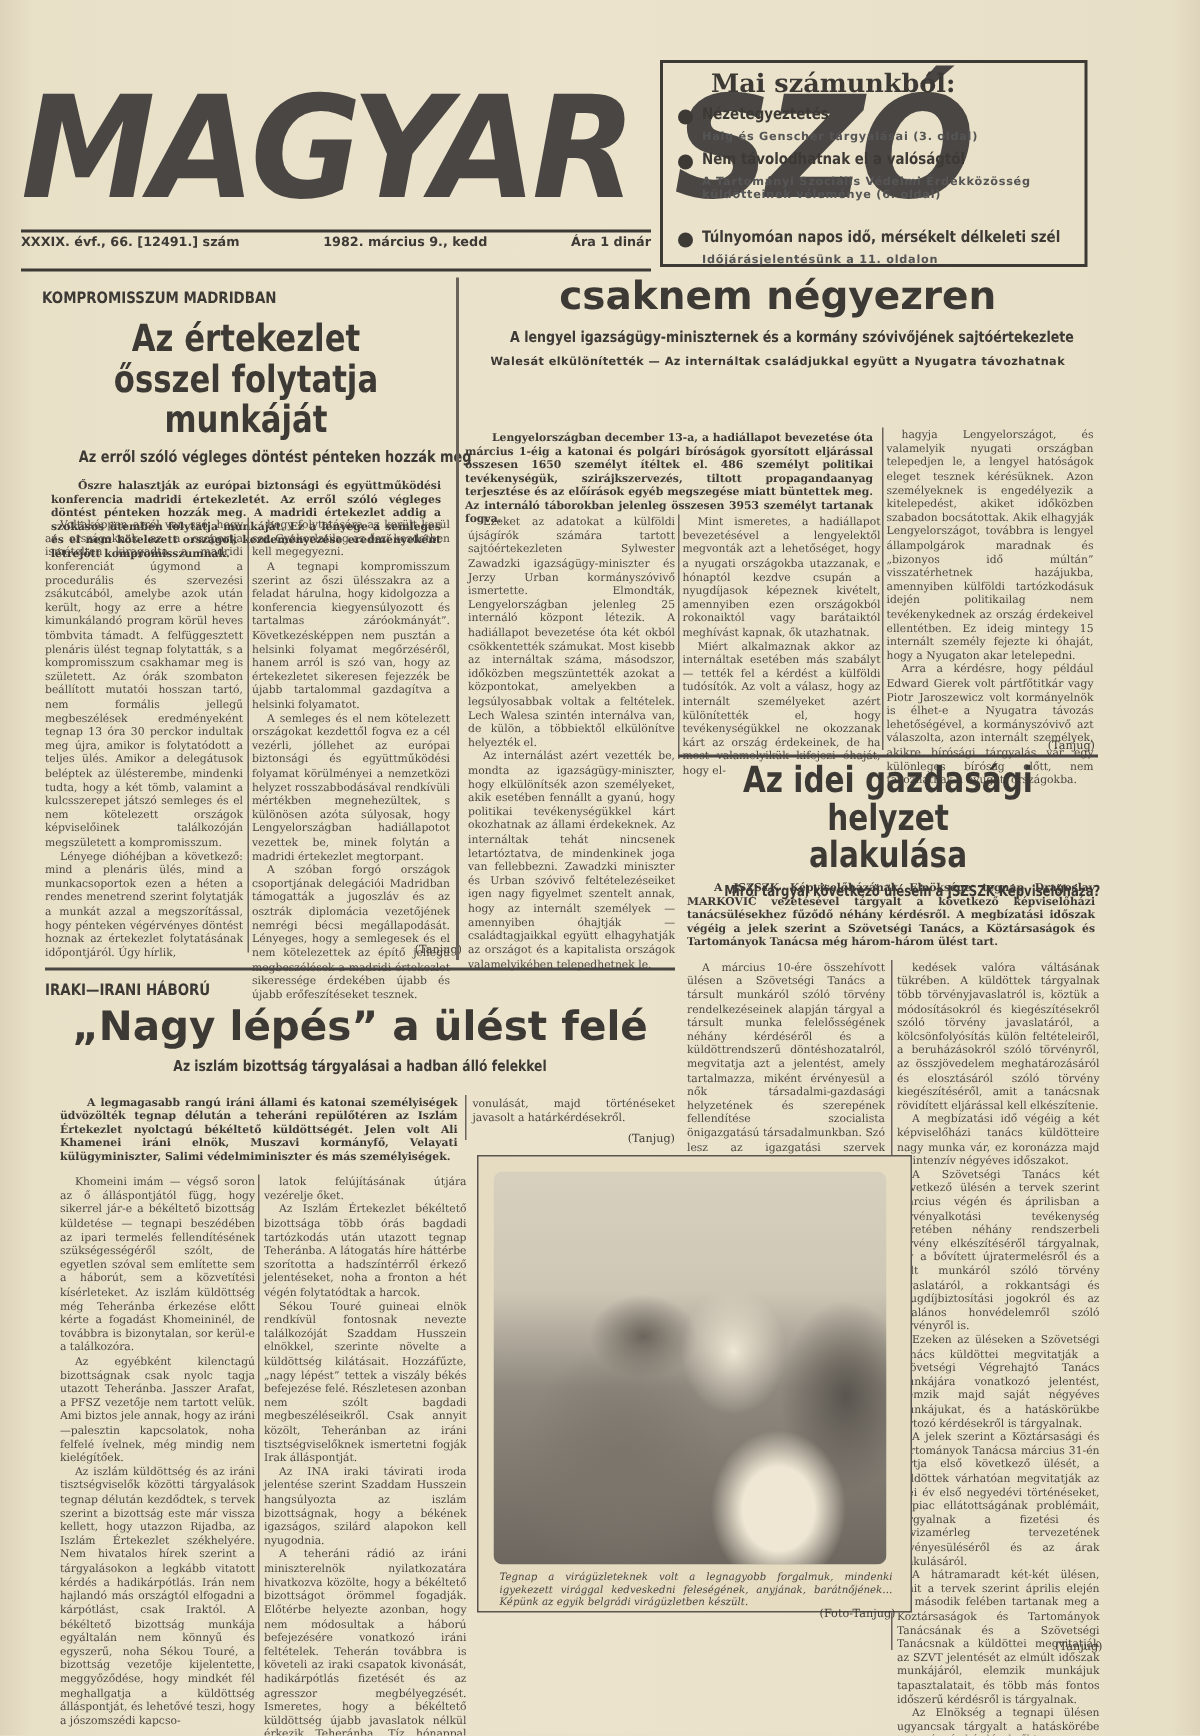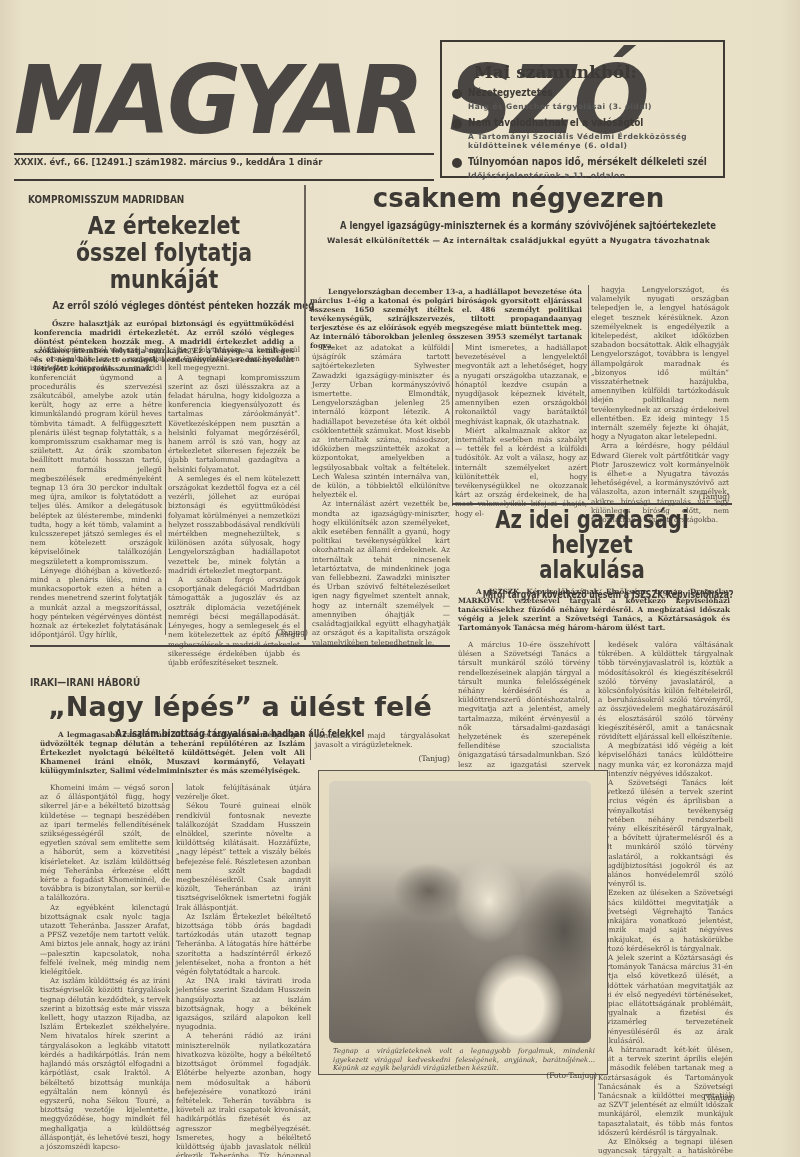--- a/index.html
+++ b/index.html
@@ -16,28 +16,28 @@
   
   .masthead-title {
     position: absolute; left: 14px; top: 50px; width: 420px; height: 100px;
     font-family: "DejaVu Sans", sans-serif; font-weight: bold; font-style: italic;
     font-size: 90px; line-height: 100px; letter-spacing: -3px; color: #4a4643;
     transform: scaleY(1.05); white-space: nowrap;
   }
   .masthead-rule { position: absolute; left: 14px; width: 420px; height: 2px; background: #3d3a36; }
   .issue-line {
     position: absolute; left: 14px; top: 157px; width: 420px; height: 16px;
-    display: flex; justify-content: flex-start;
+    display: flex; justify-content: space-between;
     font-family: "DejaVu Sans", sans-serif; font-weight: bold; font-size: 8.5px; color: #3d3a36;
   }
 
   
   .contents-box {
     position: absolute; left: 440px; top: 40px; width: 285px; height: 138px;
-    border: 2px solid #3d3a36; padding: 20px 10px;
+    border: 2px solid #3d3a36; padding: 4px 10px;
     font-family: "DejaVu Sans", sans-serif;
   }
   .contents-title { font-family: "DejaVu Serif", serif; font-weight: bold; font-size: 17px; margin-left: 22px; margin-bottom: 4px; color: #3d3a36; }
   .contents-item { display: flex; margin-bottom: 3px; }
   .bullet { width: 10px; height: 10px; border-radius: 50%; background: #3d3a36; margin-top: 3px; margin-right: 6px; flex: none; }
   .contents-head { font-weight: bold; font-size: 10.5px; color: #3d3a36; transform: scaleX(0.85); transform-origin: left; white-space: nowrap; }
   .contents-sub { font-size: 7.5px; font-weight: bold; color: #555; margin-left: 16px; letter-spacing: 0.5px; }
 
   
   .kicker { font-family: "DejaVu Sans", sans-serif; font-weight: bold; font-size: 10.5px; color: #3d3a36; transform: scaleX(0.85); transform-origin: left; white-space: nowrap; }
@@ -89,21 +89,21 @@
           <div class="contents-head">Nézetegyeztetés</div>
         </div>
     </div>
     <div class="contents-sub" style="margin-bottom:5px">Haig és Genscher tárgyalásai (3. oldal)</div>
     <div class="contents-item">
       <span class="bullet"></span>
       <div>
           <div class="contents-head">Nem távolodhatnak el a valóságtól</div>
         </div>
     </div>
-    <div class="contents-sub" style="margin-bottom:5px">A Tartományi Szociális Védelmi Érdekközösség küldötteinek véleménye (6. oldal)</div>
+    <div class="contents-sub" style="margin-bottom:18px">A Tartományi Szociális Védelmi Érdekközösség küldötteinek véleménye (6. oldal)</div>
     <div class="contents-item">
       <span class="bullet"></span>
       <div>
           <div class="contents-head">Túlnyomóan napos idő, mérsékelt délkeleti szél</div>
         </div>
     </div>
     <div class="contents-sub">Időjárásjelentésünk a 11. oldalon</div>
   </div>
 
   <div class="abs" style="left:28px; top:193px; width:272px;">
@@ -167,40 +167,40 @@
     <p>A Szövetségi Tanács két következő ülésén a tervek szerint március végén és áprilisban a törvényalkotási tevékenység keretében néhány rendszerbeli törvény elkészítéséről tárgyalnak, így a bővített újratermelésről és a holt munkáról szóló törvény javaslatáról, a rokkantsági és nyugdíjbiztosítási jogokról és az általános honvédelemről szóló törvényről is.</p>
     <p>Ezeken az üléseken a Szövetségi Tanács küldöttei megvitatják a Szövetségi Végrehajtó Tanács munkájára vonatkozó jelentést, elemzik majd saját négyéves munkájukat, és a hatáskörükbe tartozó kérdésekről is tárgyalnak.</p>
     <p>A jelek szerint a Köztársasági és Tartományok Tanácsa március 31-én tartja első következő ülését, a küldöttek várhatóan megvitatják az idei év első negyedévi történéseket, a piac ellátottságának problémáit, tárgyalnak a fizetési és devizamérleg tervezetének érvényesüléséről és az árak alakulásáról.</p>
     <p>A hátramaradt két-két ülésen, amit a tervek szerint április elején és második felében tartanak meg a Köztársaságok és Tartományok Tanácsának és a Szövetségi Tanácsnak a küldöttei megvitatják az SZVT jelentését az elmúlt időszak munkájáról, elemzik munkájuk tapasztalatait, és több más fontos időszerű kérdésről is tárgyalnak.</p>
     <p>Az Elnökség a tegnapi ülésen ugyancsak tárgyalt a hatáskörébe tartozó más kérdésekről is.</p>
   </div>
   <div class="byline abs" style="left:690px; top:1093px; width:45px;">(Tanjug)</div>
 
   <div class="hrule" style="left:30px; top:645px; width:420px;"></div>
 
-  <div class="abs" style="left:30px; top:654px; width:420px;margin-top:22px;">
+  <div class="abs" style="left:30px; top:654px; width:420px;">
     <div class="kicker">IRAKI—IRANI HÁBORÚ</div>
     <div class="headline-cond" style="font-size:27px; margin-top:4px;">„Nagy lépés” a ülést felé</div>
     <div class="subhead" style="font-size:10px; margin-top:7px; transform:scaleX(0.82); transform-origin:center;">Az iszlám bizottság tárgyalásai a hadban álló felekkel</div>
   </div>
   <div class="lead abs" style="left:40px; top:730px; width:265px;">A legmagasabb rangú iráni állami és katonai személyiségek üdvözölték tegnap délután a teheráni repülőtéren az Iszlám Értekezlet nyolctagú békéltető küldöttségét. Jelen volt Ali Khamenei iráni elnök, Muszavi kormányfő, Velayati külügyminiszter, Salimi védelmiminiszter és más személyiségek.</div>
   <div class="col-sep" style="left:310px; top:730px; height:30px;"></div>
-  <div class="body-text abs" style="left:315px; top:731px; width:135px;">vonulását, majd tárgyalásokat javasolt a virágüzleteknek.</div>
+  <div class="body-text abs" style="left:315px; top:731px; width:135px;">vonulását, majd történéseket javasolt a határkérdésekről.</div>
   <div class="byline abs" style="left:400px; top:754px; width:50px;">(Tanjug)</div>
 
   <div class="body-text abs" style="left:40px; top:783px; width:130px;">
     <p>Khomeini imám — végső soron az ő álláspontjától függ, hogy sikerrel jár-e a békéltető bizottság küldetése — tegnapi beszédében az ipari termelés fellendítésének szükségességéről szólt, de egyetlen szóval sem említette sem a háborút, sem a közvetítési kísérleteket. Az iszlám küldöttség még Teheránba érkezése előtt kérte a fogadást Khomeininél, de továbbra is bizonytalan, sor kerül-e a találkozóra.</p>
     <p>Az egyébként kilenctagú bizottságnak csak nyolc tagja utazott Teheránba. Jasszer Arafat, a PFSZ vezetője nem tartott velük. Ami biztos jele annak, hogy az iráni—palesztin kapcsolatok, noha felfelé ívelnek, még mindig nem kielégítőek.</p>
     <p>Az iszlám küldöttség és az iráni tisztségviselők közötti tárgyalások tegnap délután kezdődtek, s tervek szerint a bizottság este már vissza kellett, hogy utazzon Rijadba, az Iszlám Értekezlet székhelyére. Nem hivatalos hírek szerint a tárgyalásokon a legkább vitatott kérdés a hadikárpótlás. Irán nem hajlandó más országtól elfogadni a kárpótlást, csak Iraktól. A békéltető bizottság munkája egyáltalán nem könnyű és egyszerű, noha Sékou Touré, a bizottság vezetője kijelentette, meggyőződése, hogy mindkét fél meghallgatja a küldöttség álláspontját, és lehetővé teszi, hogy a jószomszédi kapcso-</p>
   </div>
   <div class="col-sep" style="left:172px; top:783px; height:330px;"></div>
   <div class="body-text abs" style="left:176px; top:783px; width:135px;">
     <p>latok felújításának útjára vezérelje őket.</p>
+    <p>Az Iszlám Értekezlet békéltető bizottsága több órás bagdadi tartózkodás után utazott tegnap Teheránba. A látogatás híre háttérbe szorította a hadszíntérről érkező jelentéseket, noha a fronton a hét végén folytatódtak a harcok.</p>
     <p>Sékou Touré guineai elnök rendkívül fontosnak nevezte találkozóját Szaddam Husszein elnökkel, szerinte növelte a küldöttség kilátásait. Hozzáfűzte, „nagy lépést” tettek a viszály békés befejezése felé. Részletesen azonban nem szólt bagdadi megbeszéléseikről. Csak annyit közölt, Teheránban az iráni tisztségviselőknek ismertetni fogják Irak álláspontját.</p>
-    <p>Az Iszlám Értekezlet békéltető bizottsága több órás bagdadi tartózkodás után utazott tegnap Teheránba. A látogatás híre háttérbe szorította a hadszíntérről érkező jelentéseket, noha a fronton a hét végén folytatódtak a harcok.</p>
     <p>Az INA iraki távirati iroda jelentése szerint Szaddam Husszein hangsúlyozta az iszlám bizottságnak, hogy a békének igazságos, szilárd alapokon kell nyugodnia.</p>
     <p>A teheráni rádió az iráni miniszterelnök nyilatkozatára hivatkozva közölte, hogy a békéltető bizottságot örömmel fogadják. Előtérbe helyezte azonban, hogy nem módosultak a háború befejezésére vonatkozó iráni feltételek. Teherán továbbra is követeli az iraki csapatok kivonását, hadikárpótlás fizetését és az agresszor megbélyegzését. Ismeretes, hogy a békéltető küldöttség újabb javaslatok nélkül érkezik Teheránba. Tíz hónappal ezelőtti, legutóbbi teheráni tartózkodásakor a bizottság tűzszünetet, az iraki csapatok vissza-</p>
   </div>
 
   <div class="photo-frame">
     <div class="photo"></div>
     <div class="caption">Tegnap a virágüzleteknek volt a legnagyobb forgalmuk, mindenki igyekezett virággal kedveskedni feleségének, anyjának, barátnőjének… Képünk az egyik belgrádi virágüzletben készült.</div>
     <div class="byline abs" style="right:10px; top:300px; width:100px; font-weight:normal;">(Foto-Tanjug)</div>
   </div>
 

